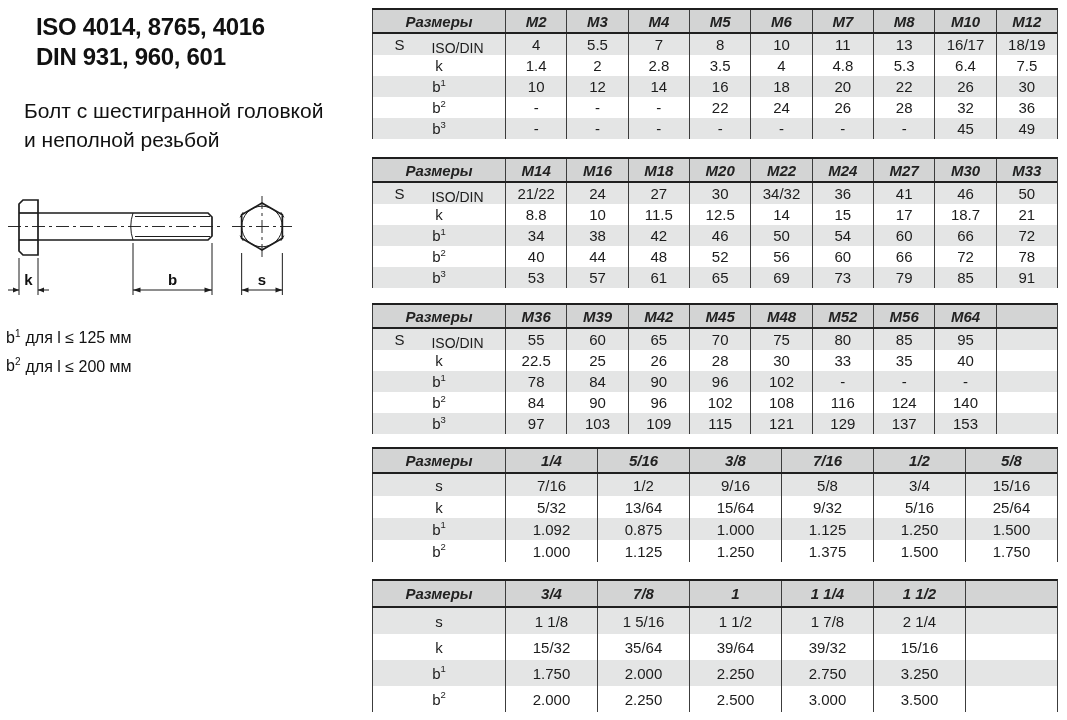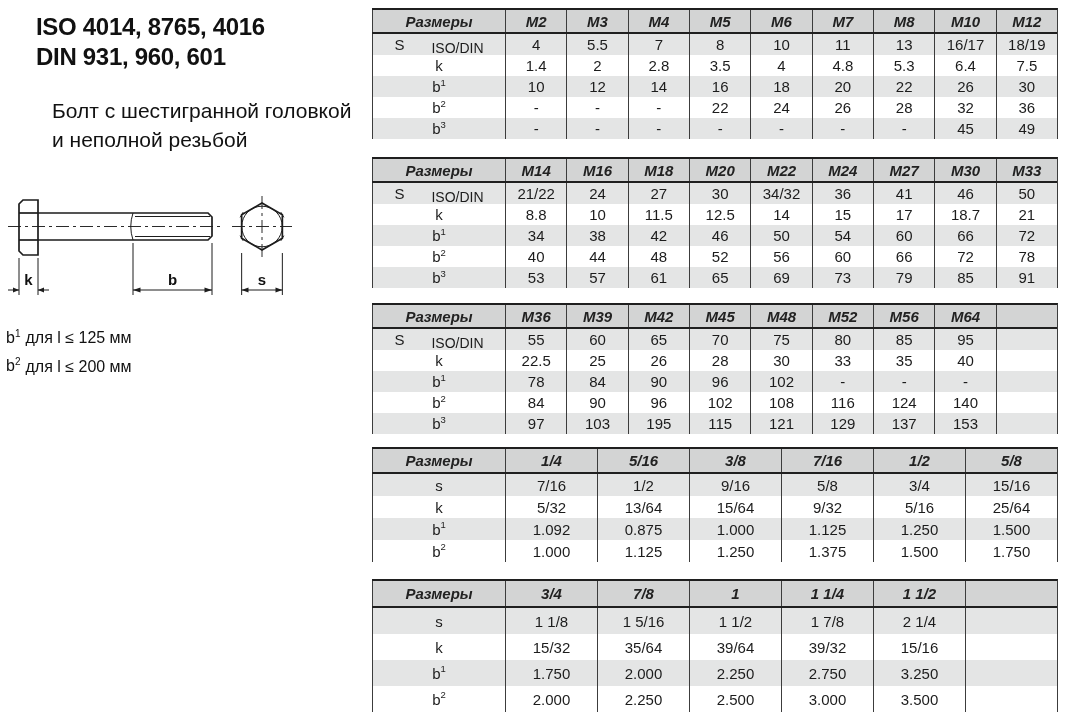--- a/index.html
+++ b/index.html
@@ -2,21 +2,21 @@
 <html><head>
 <meta charset="utf-8">
 <style>
   html,body{margin:0;padding:0;background:#fff;}
   #page{position:relative;width:1067px;height:720px;background:#fff;overflow:hidden;
         font-family:"Liberation Sans","DejaVu Sans",sans-serif;color:#1c1c1c;}
 
   
   .title-block{position:absolute;left:24px;top:12px;}
   .title-line{font-size:24px;font-weight:bold;line-height:30px;letter-spacing:-0.3px;color:#111;margin-left:12px;}
-  .subtitle-block{position:absolute;left:24px;top:96px;margin-left:28px;}
+  .subtitle-block{position:absolute;left:24px;top:96px;}
   .subtitle-line{font-size:21px;line-height:29px;color:#111;}
 
   .drawing{position:absolute;left:5px;top:182px;width:315px;height:125px;}
   .drawing .outline{stroke:#1d1d1d;stroke-width:1.7;fill:none;}
   .drawing .thin{stroke:#1d1d1d;stroke-width:1;fill:none;}
   .drawing .cline{stroke:#2a2a2a;stroke-width:1;fill:none;stroke-dasharray:13 4 3 4;}
   .drawing .arrow{fill:#1d1d1d;stroke:none;}
   .drawing text{font-family:"Liberation Sans",sans-serif;font-size:15px;font-weight:bold;fill:#111;}
 
   .notes{position:absolute;left:6px;top:322px;}
@@ -365,21 +365,21 @@
         <div class="cell">140</div>
         <div class="cell"></div>
       </div>
       <div class="trow stripe" style="grid-template-columns: 133px repeat(9, 1fr);">
         <div class="cell">
           <span>b</span>
           <sup>3</sup>
         </div>
         <div class="cell">97</div>
         <div class="cell">103</div>
-        <div class="cell">195</div>
+        <div class="cell">109</div>
         <div class="cell">115</div>
         <div class="cell">121</div>
         <div class="cell">129</div>
         <div class="cell">137</div>
         <div class="cell">153</div>
         <div class="cell"></div>
       </div>
     </div>
   <div id="table-3" class="dim-table t-inch1">
       <div class="trow thead" style="grid-template-columns: 133px repeat(6, 1fr);">

